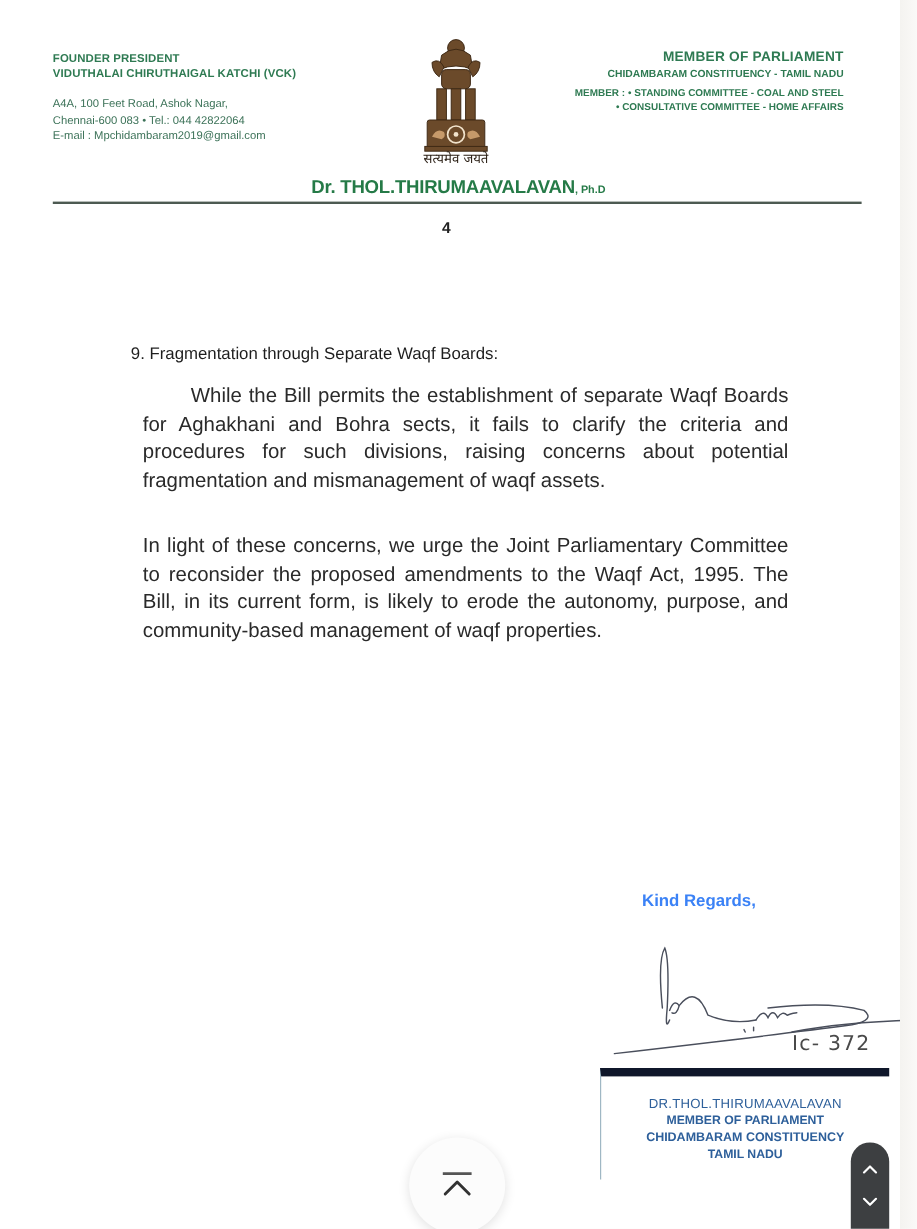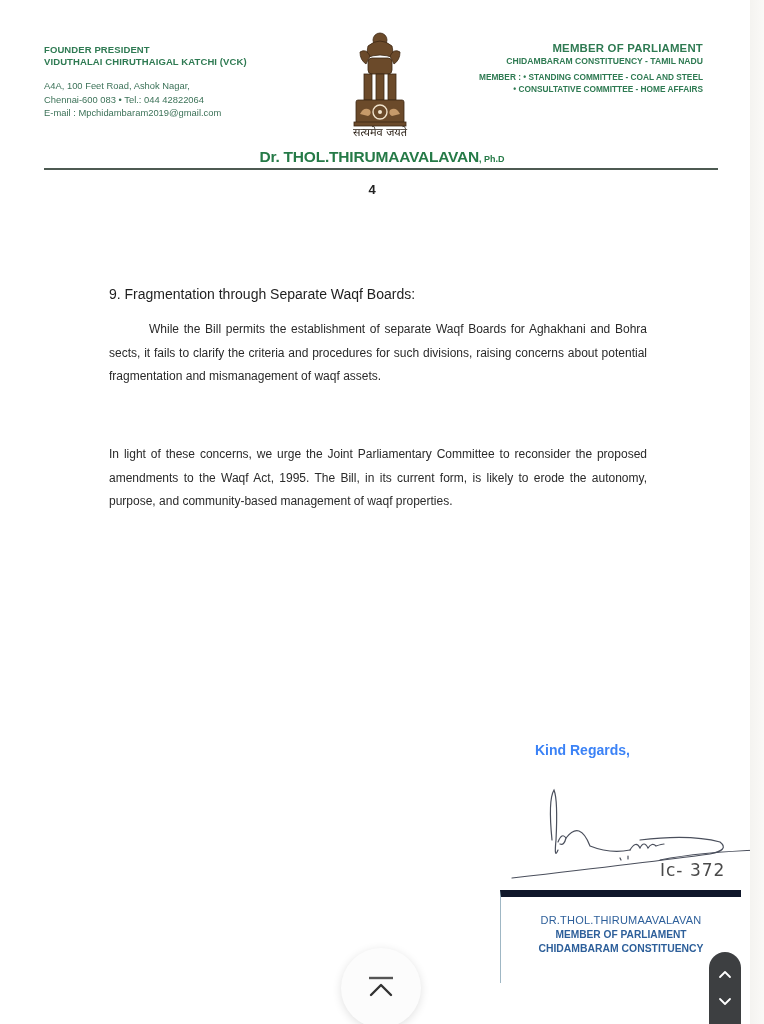--- a/index.html
+++ b/index.html
@@ -114,24 +114,24 @@
       left: 0; top: 182px;
       width: 744px;
       text-align: center;
       font-family: "Liberation Sans", sans-serif;
       font-weight: bold;
       font-size: 13px;
       color: #222;
     }
     .body-text {
       position: absolute;
-      left: 109px;
+      left: 119px;
       width: 538px;
       font-family: "Liberation Sans", sans-serif;
-      font-size: 12px;
+      font-size: 17px;
       line-height: 23.5px;
       color: #2a2a2a;
       text-align: justify;
     }
     .heading {
       position: absolute;
       left: 109px; top: 286px;
       font-family: "Liberation Sans", sans-serif;
       font-weight: normal;
       font-size: 14px;
@@ -269,20 +269,21 @@
       <path d="M160 80 Q200 72 262 70"></path>
       <path d="M120 78 l1 2 M128 76 l0 3"></path>
     </g>
   </svg>
   <div class="stamp-num">Ic- 372</div>
 
   <div class="stamp">
     <div class="s1">DR.THOL.THIRUMAAVALAVAN</div>
     <div class="s2">MEMBER OF PARLIAMENT</div>
     <div class="s3">CHIDAMBARAM CONSTITUENCY</div>
+    <div class="s4">TAMIL NADU</div>
   </div>
 </div>
 <div class="edge"></div>
 
 <div class="scroll-top">
   <svg width="30" height="24" viewBox="0 0 30 24">
     <line x1="3" y1="3" x2="27" y2="3" stroke="#555" stroke-width="2.4"></line>
     <polyline points="5,20 15,10 25,20" fill="none" stroke="#333" stroke-width="2.4" stroke-linecap="round" stroke-linejoin="round"></polyline>
   </svg>
 </div>

